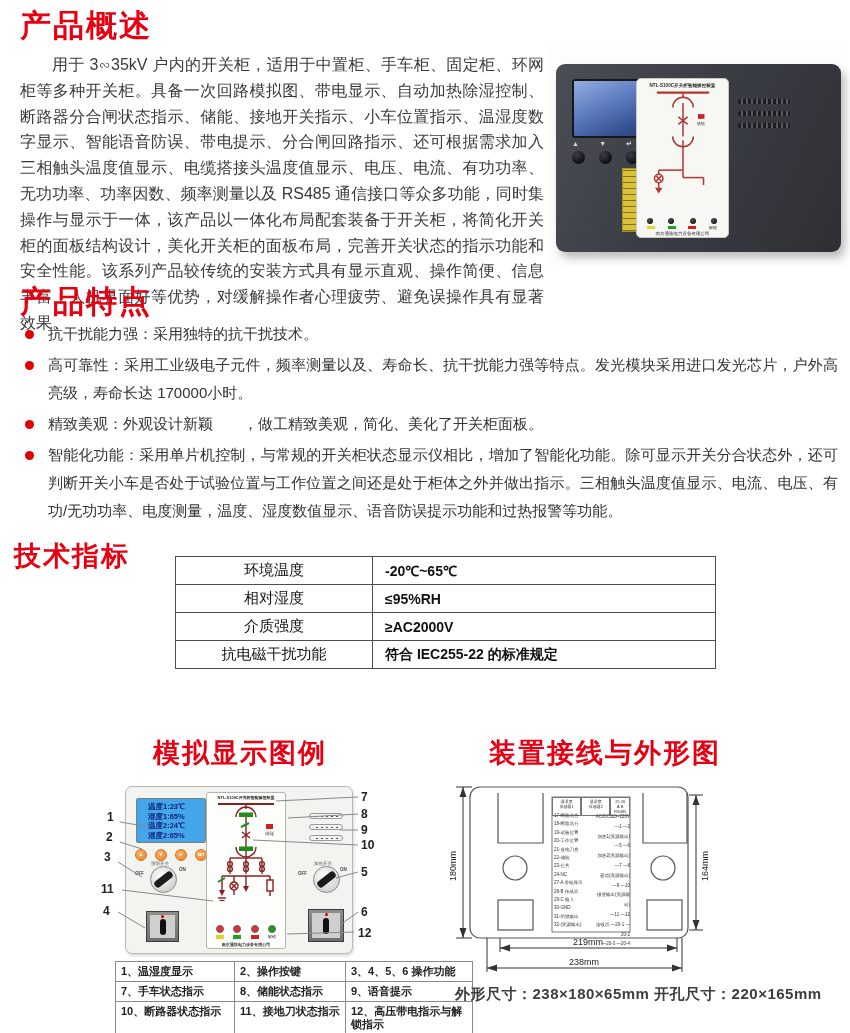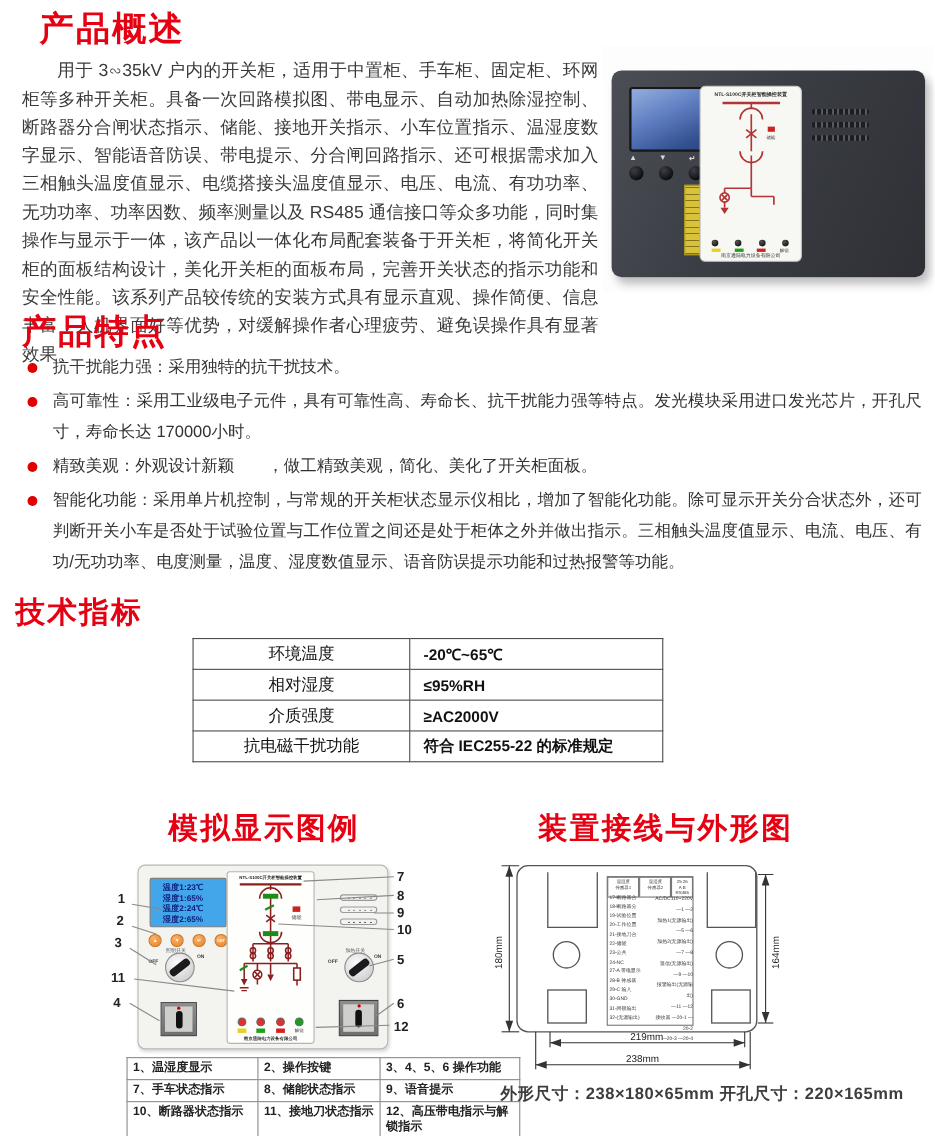--- a/index.html
+++ b/index.html
@@ -34,21 +34,21 @@
   .tag{width:8px;height:3px;}
   .dev-company{position:absolute;left:0;bottom:1px;width:100%;font-size:5px;color:#333;transform:scale(.9);white-space:nowrap;}
   .dev-vents{position:absolute;left:182px;top:35px;}
   .vent{width:52px;height:5px;margin-bottom:7px;border-radius:2px;
     background:repeating-linear-gradient(90deg,#1b1d21 0 3px,#565960 3px 5px);}
   
   .features{left:22px;top:320px;width:816px;}
   .feat-item{position:relative;padding-left:26px;font-size:15px;line-height:28px;color:#333;margin-bottom:3px;text-align:justify;}
   .feat-dot{position:absolute;left:3px;top:10px;width:9px;height:9px;border-radius:50%;background:#e00000;}
   
-  .specs{left:175px;top:556px;border-collapse:collapse;table-layout:fixed;width:428px;margin-top:24px;}
+  .specs{left:175px;top:556px;border-collapse:collapse;table-layout:fixed;width:541px;}
   .specs td{border:1px solid #4d4d4d;height:25px;font-size:15px;color:#111;}
   .specs td.k{width:194px;text-align:center;font-family:"Liberation Serif",serif;}
   .specs td.v{padding-left:12px;font-weight:700;font-size:14px;}
   
   .simpanel{left:125px;top:786px;width:226px;height:166px;background:#f3f3f0;border:1px solid #b9b9b4;border-radius:7px;
     box-shadow:1px 2px 3px rgba(0,0,0,.15);}
   .lcd{position:absolute;left:10px;top:11px;width:70px;height:45px;background:#43a6ea;border:1px solid #7d7d7d;border-radius:2px;
     padding:3px 0 0 11px;box-sizing:border-box;}
   .lcd div{font-size:7.5px;line-height:9.5px;font-weight:700;color:#12217d;white-space:nowrap;}
   .okeys{position:absolute;left:9px;top:62px;width:72px;display:flex;justify-content:space-between;}
@@ -83,21 +83,21 @@
   .term-top div{border:0.5px solid #777;font-size:4px;color:#333;text-align:center;line-height:5px;padding:1px;white-space:pre-line;}
   .term-col{position:absolute;font-size:4.5px;color:#333;white-space:pre-line;transform-origin:left top;}
   .notes{font-size:15px;font-weight:700;color:#3d3d3d;letter-spacing:.5px;}
   svg text{font-family:"Liberation Sans",sans-serif;}
 </style>
 </head>
 <body>
 
 <div class="page">
 
-  <div class="abs red-title h-big" style="left:20px;top:10px;margin-left:16px;">产品概述</div>
+  <div class="abs red-title h-big" style="left:20px;top:10px;">产品概述</div>
   <div class="abs overview-body">用于 3∽35kV 户内的开关柜，适用于中置柜、手车柜、固定柜、环网柜等多种开关柜。具备一次回路模拟图、带电显示、自动加热除湿控制、断路器分合闸状态指示、储能、接地开关指示、小车位置指示、温湿度数字显示、智能语音防误、带电提示、分合闸回路指示、还可根据需求加入三相触头温度值显示、电缆搭接头温度值显示、电压、电流、有功功率、无功功率、功率因数、频率测量以及 RS485 通信接口等众多功能，同时集操作与显示于一体，该产品以一体化布局配套装备于开关柜，将简化开关柜的面板结构设计，美化开关柜的面板布局，完善开关状态的指示功能和安全性能。该系列产品较传统的安装方式具有显示直观、操作简便、信息丰富，人机界面好等优势，对缓解操作者心理疲劳、避免误操作具有显著效果。</div>
 
   <div class="abs photo">
     <div class="device">
       <div class="dev-screen"></div>
       <div class="dev-btnlabels">
         <span>▲</span>
         <span>▼</span>
         <span>↵</span>
         <span>SET</span>
@@ -158,21 +158,21 @@
   </div>
 
   <div class="abs red-title h-big" style="left:20px;top:286px;">产品特点</div>
   <div class="abs features">
     <div class="feat-item">
       <span class="feat-dot"></span>
       <span>抗干扰能力强：采用独特的抗干扰技术。</span>
     </div>
     <div class="feat-item">
       <span class="feat-dot"></span>
-      <span>高可靠性：采用工业级电子元件，具有可靠性高、寿命长、抗干扰能力强等特点。发光模块采用进口发光芯片，开孔尺寸，寿命长达 170000小时。</span>
+      <span>高可靠性：采用工业级电子元件，频率测量以及、寿命长、抗干扰能力强等特点。发光模块采用进口发光芯片，户外高亮级，寿命长达 170000小时。</span>
     </div>
     <div class="feat-item">
       <span class="feat-dot"></span>
       <span>精致美观：外观设计新颖　　，做工精致美观，简化、美化了开关柜面板。</span>
     </div>
     <div class="feat-item">
       <span class="feat-dot"></span>
       <span>智能化功能：采用单片机控制，与常规的开关柜状态显示仪相比，增加了智能化功能。除可显示开关分合状态外，还可判断开关小车是否处于试验位置与工作位置之间还是处于柜体之外并做出指示。三相触头温度值显示、电流、电压、有功/无功功率、电度测量，温度、湿度数值显示、语音防误提示功能和过热报警等功能。</span>
     </div>
   </div>

